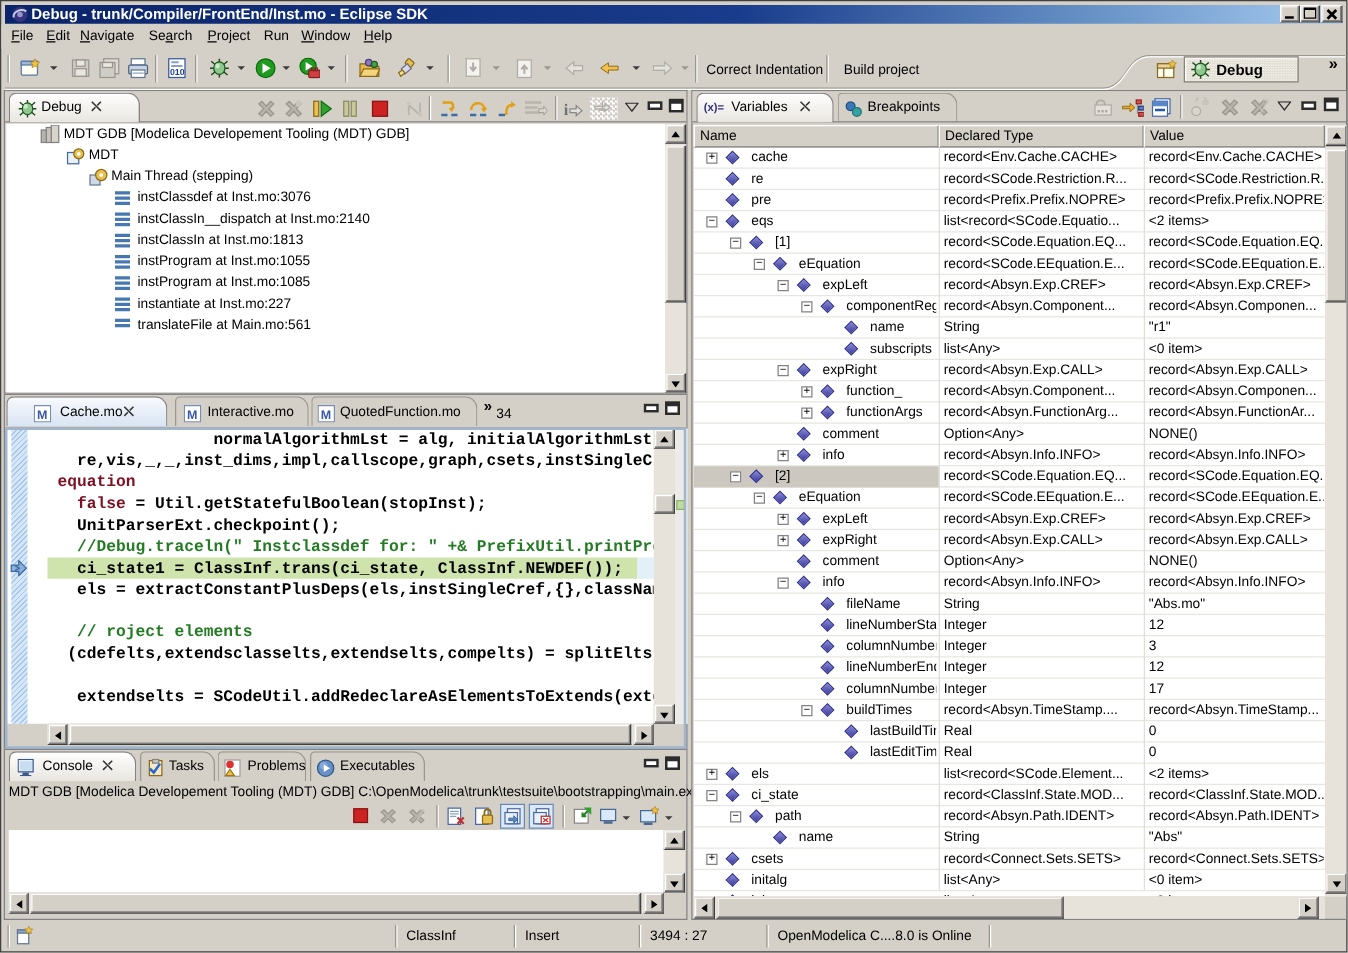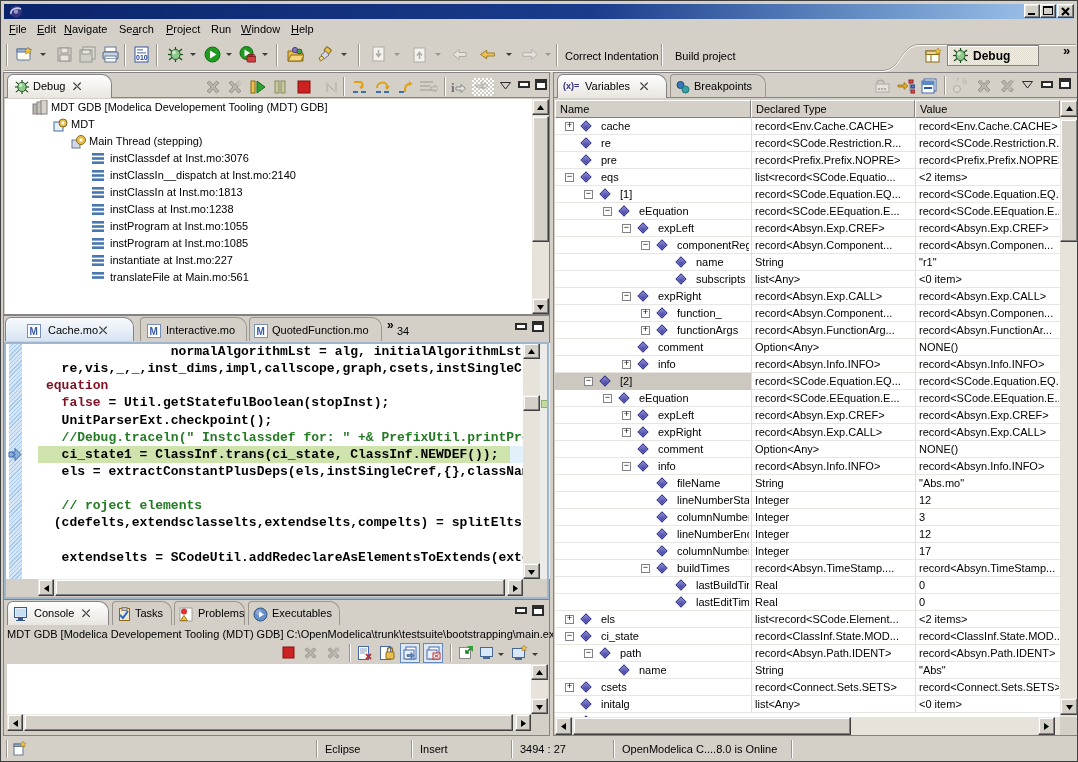--- a/index.html
+++ b/index.html
@@ -44,20 +44,21 @@
 .hcell{position:absolute;top:0;height:18px;line-height:17px;background:#D4D0C8;border:1px solid;border-color:#fff #808080 #808080 #fff;padding-left:4px}
 .ssep{position:absolute;top:2px;width:2px;height:18px;border-left:1px solid #9a968e;border-right:1px solid #fff}
 </style></head><body>
 <div id="win">
   <div id="title">
     <svg class="abs" style="left:5px;top:1px" width="14" height="13">
         <circle cx="7" cy="6.5" r="6" fill="#35357F"></circle>
         <path d="M2 9 A6.5 5 0 0 1 12 4" stroke="#C8C8E8" stroke-width="1.6" fill="none"></path>
         <circle cx="7" cy="6.5" r="2.2" fill="#9898C8"></circle>
       </svg>
+    <span class="txt">Debug - trunk/Compiler/FrontEnd/Inst.mo - Eclipse SDK</span>
     <span class="wbtn" style="right:34px">
         <span style="position:absolute;left:3px;bottom:2px;width:7px;height:2px;background:#000"></span>
       </span>
     <span class="wbtn" style="right:18px">
         <span style="position:absolute;left:2px;top:1px;width:10px;height:9px;border:1px solid #000;border-top-width:2px"></span>
       </span>
     <span class="wbtn" style="right:0px;width:17px"><svg width="9" height="9" style="margin-top:2px">
           <path d="M1 1 L8 8 M8 1 L1 8" stroke="#000" stroke-width="2.2"></path>
         </svg></span>
   </div>
@@ -329,30 +330,20 @@
           <span class="abs" style="left:105px">instClassIn at Inst.mo:1813</span>
         </div>
       <div class="trow">
           <svg class="abs" style="left:86px;top:2px" width="14" height="13">
             <g fill="#4878b0">
               <rect x="1" y="1" width="12" height="2.6"></rect>
               <rect x="1" y="5.2" width="12" height="2.6"></rect>
               <rect x="1" y="9.4" width="12" height="2.6"></rect>
             </g>
           </svg>
-          <span class="abs" style="left:105px">instClass at Inst.mo:1238</span>
-        </div>
-      <div class="trow">
-          <svg class="abs" style="left:86px;top:2px" width="14" height="13">
-            <g fill="#4878b0">
-              <rect x="1" y="1" width="12" height="2.6"></rect>
-              <rect x="1" y="5.2" width="12" height="2.6"></rect>
-              <rect x="1" y="9.4" width="12" height="2.6"></rect>
-            </g>
-          </svg>
           <span class="abs" style="left:105px">instProgram at Inst.mo:1055</span>
         </div>
       <div class="trow">
           <svg class="abs" style="left:86px;top:2px" width="14" height="13">
             <g fill="#4878b0">
               <rect x="1" y="1" width="12" height="2.6"></rect>
               <rect x="1" y="5.2" width="12" height="2.6"></rect>
               <rect x="1" y="9.4" width="12" height="2.6"></rect>
             </g>
           </svg>
@@ -929,21 +920,21 @@
     </div>
   </div>
   <div id="status" class="abs" style="left:3px;top:737px;width:1072px;height:22px">
     <span class="ssep" style="left:2px"></span>
     <svg class="abs" style="left:8px;top:2px" width="16" height="16">
         <rect x="2" y="4" width="9" height="11" fill="#fff" stroke="#607890"></rect>
         <rect x="2" y="4" width="9" height="2.5" fill="#90a8c8" stroke="#607890"></rect>
         <path d="M11 1 l1 2 2.2.3 -1.6 1.5 .4 2.2 -2-1.1 -2 1.1 .4-2.2 -1.6-1.5 2.2-.3z" fill="#f0c040" stroke="#a07818" stroke-width=".5"></path>
       </svg>
     <span class="ssep" style="left:312px"></span>
-    <span class="abs" style="left:321px;top:5px">Eclipse</span>
+    <span class="abs" style="left:321px;top:5px">ClassInf</span>
     <span class="ssep" style="left:407px"></span>
     <span class="abs" style="left:416px;top:5px">Insert</span>
     <span class="ssep" style="left:507px"></span>
     <span class="abs" style="left:516px;top:5px">3494 : 27</span>
     <span class="ssep" style="left:609px"></span>
     <span class="abs" style="left:618px;top:5px">OpenModelica C....8.0 is Online</span>
     <span class="ssep" style="left:787px"></span>
   </div>
 </div>
 

